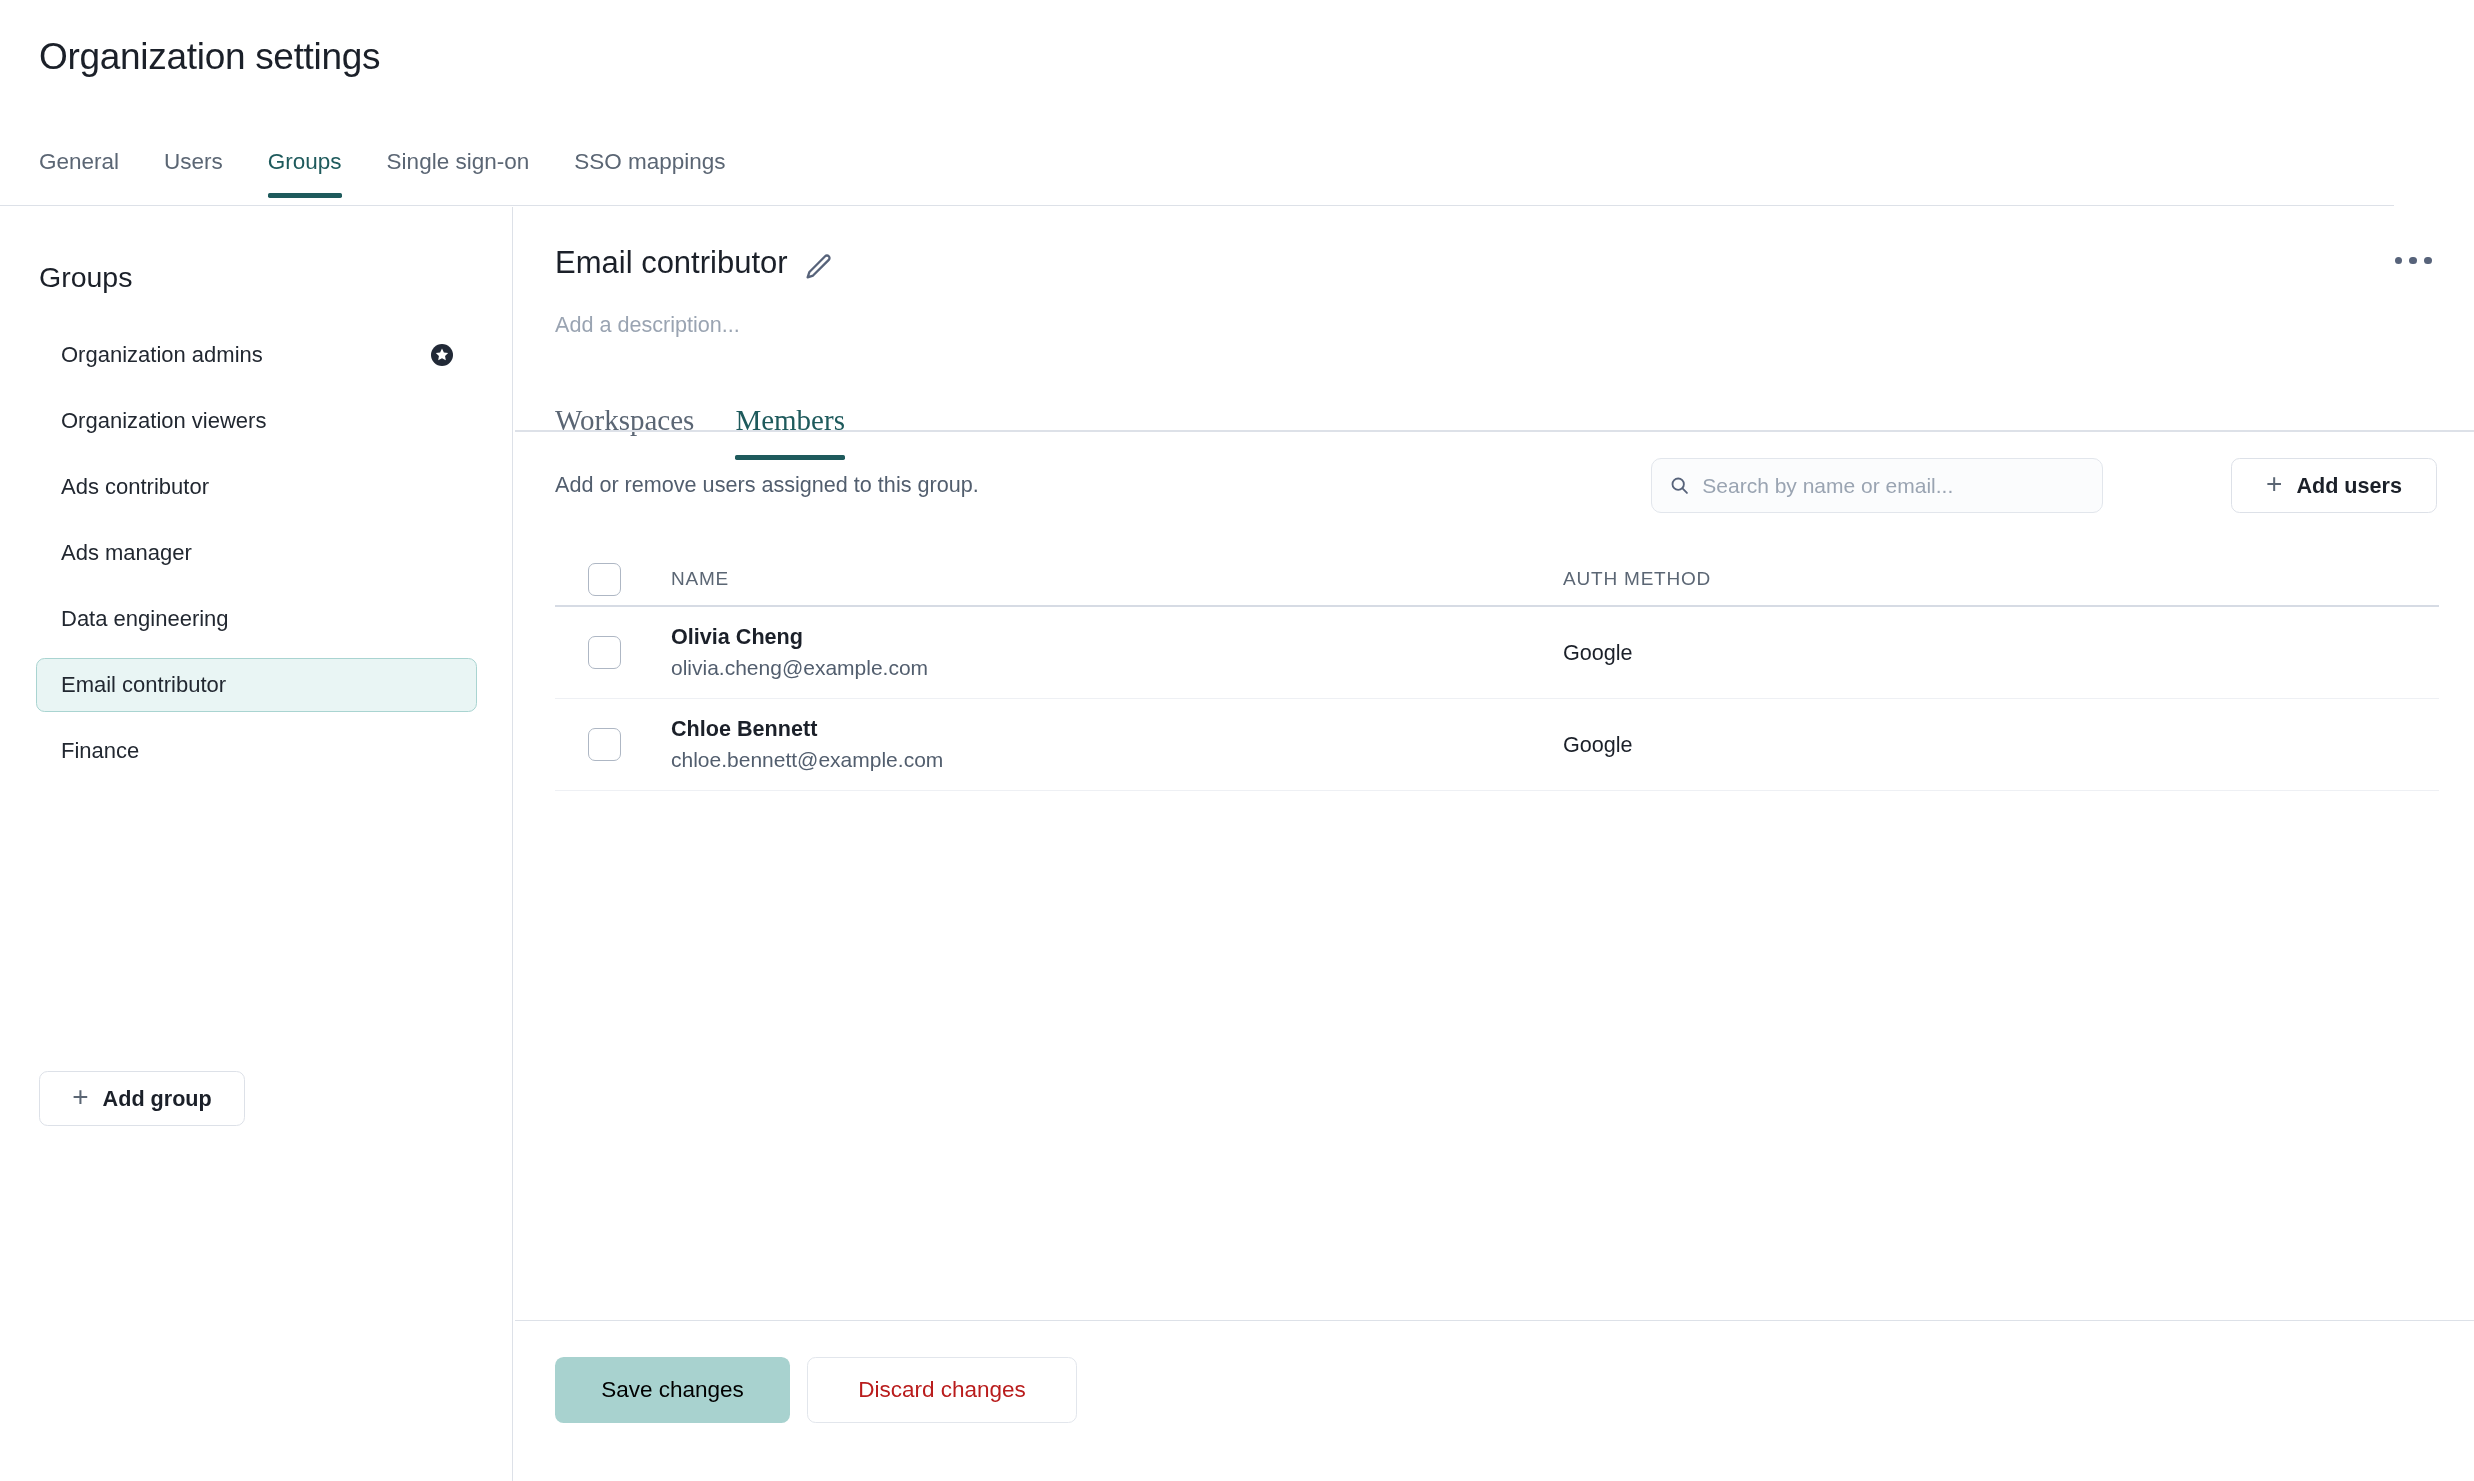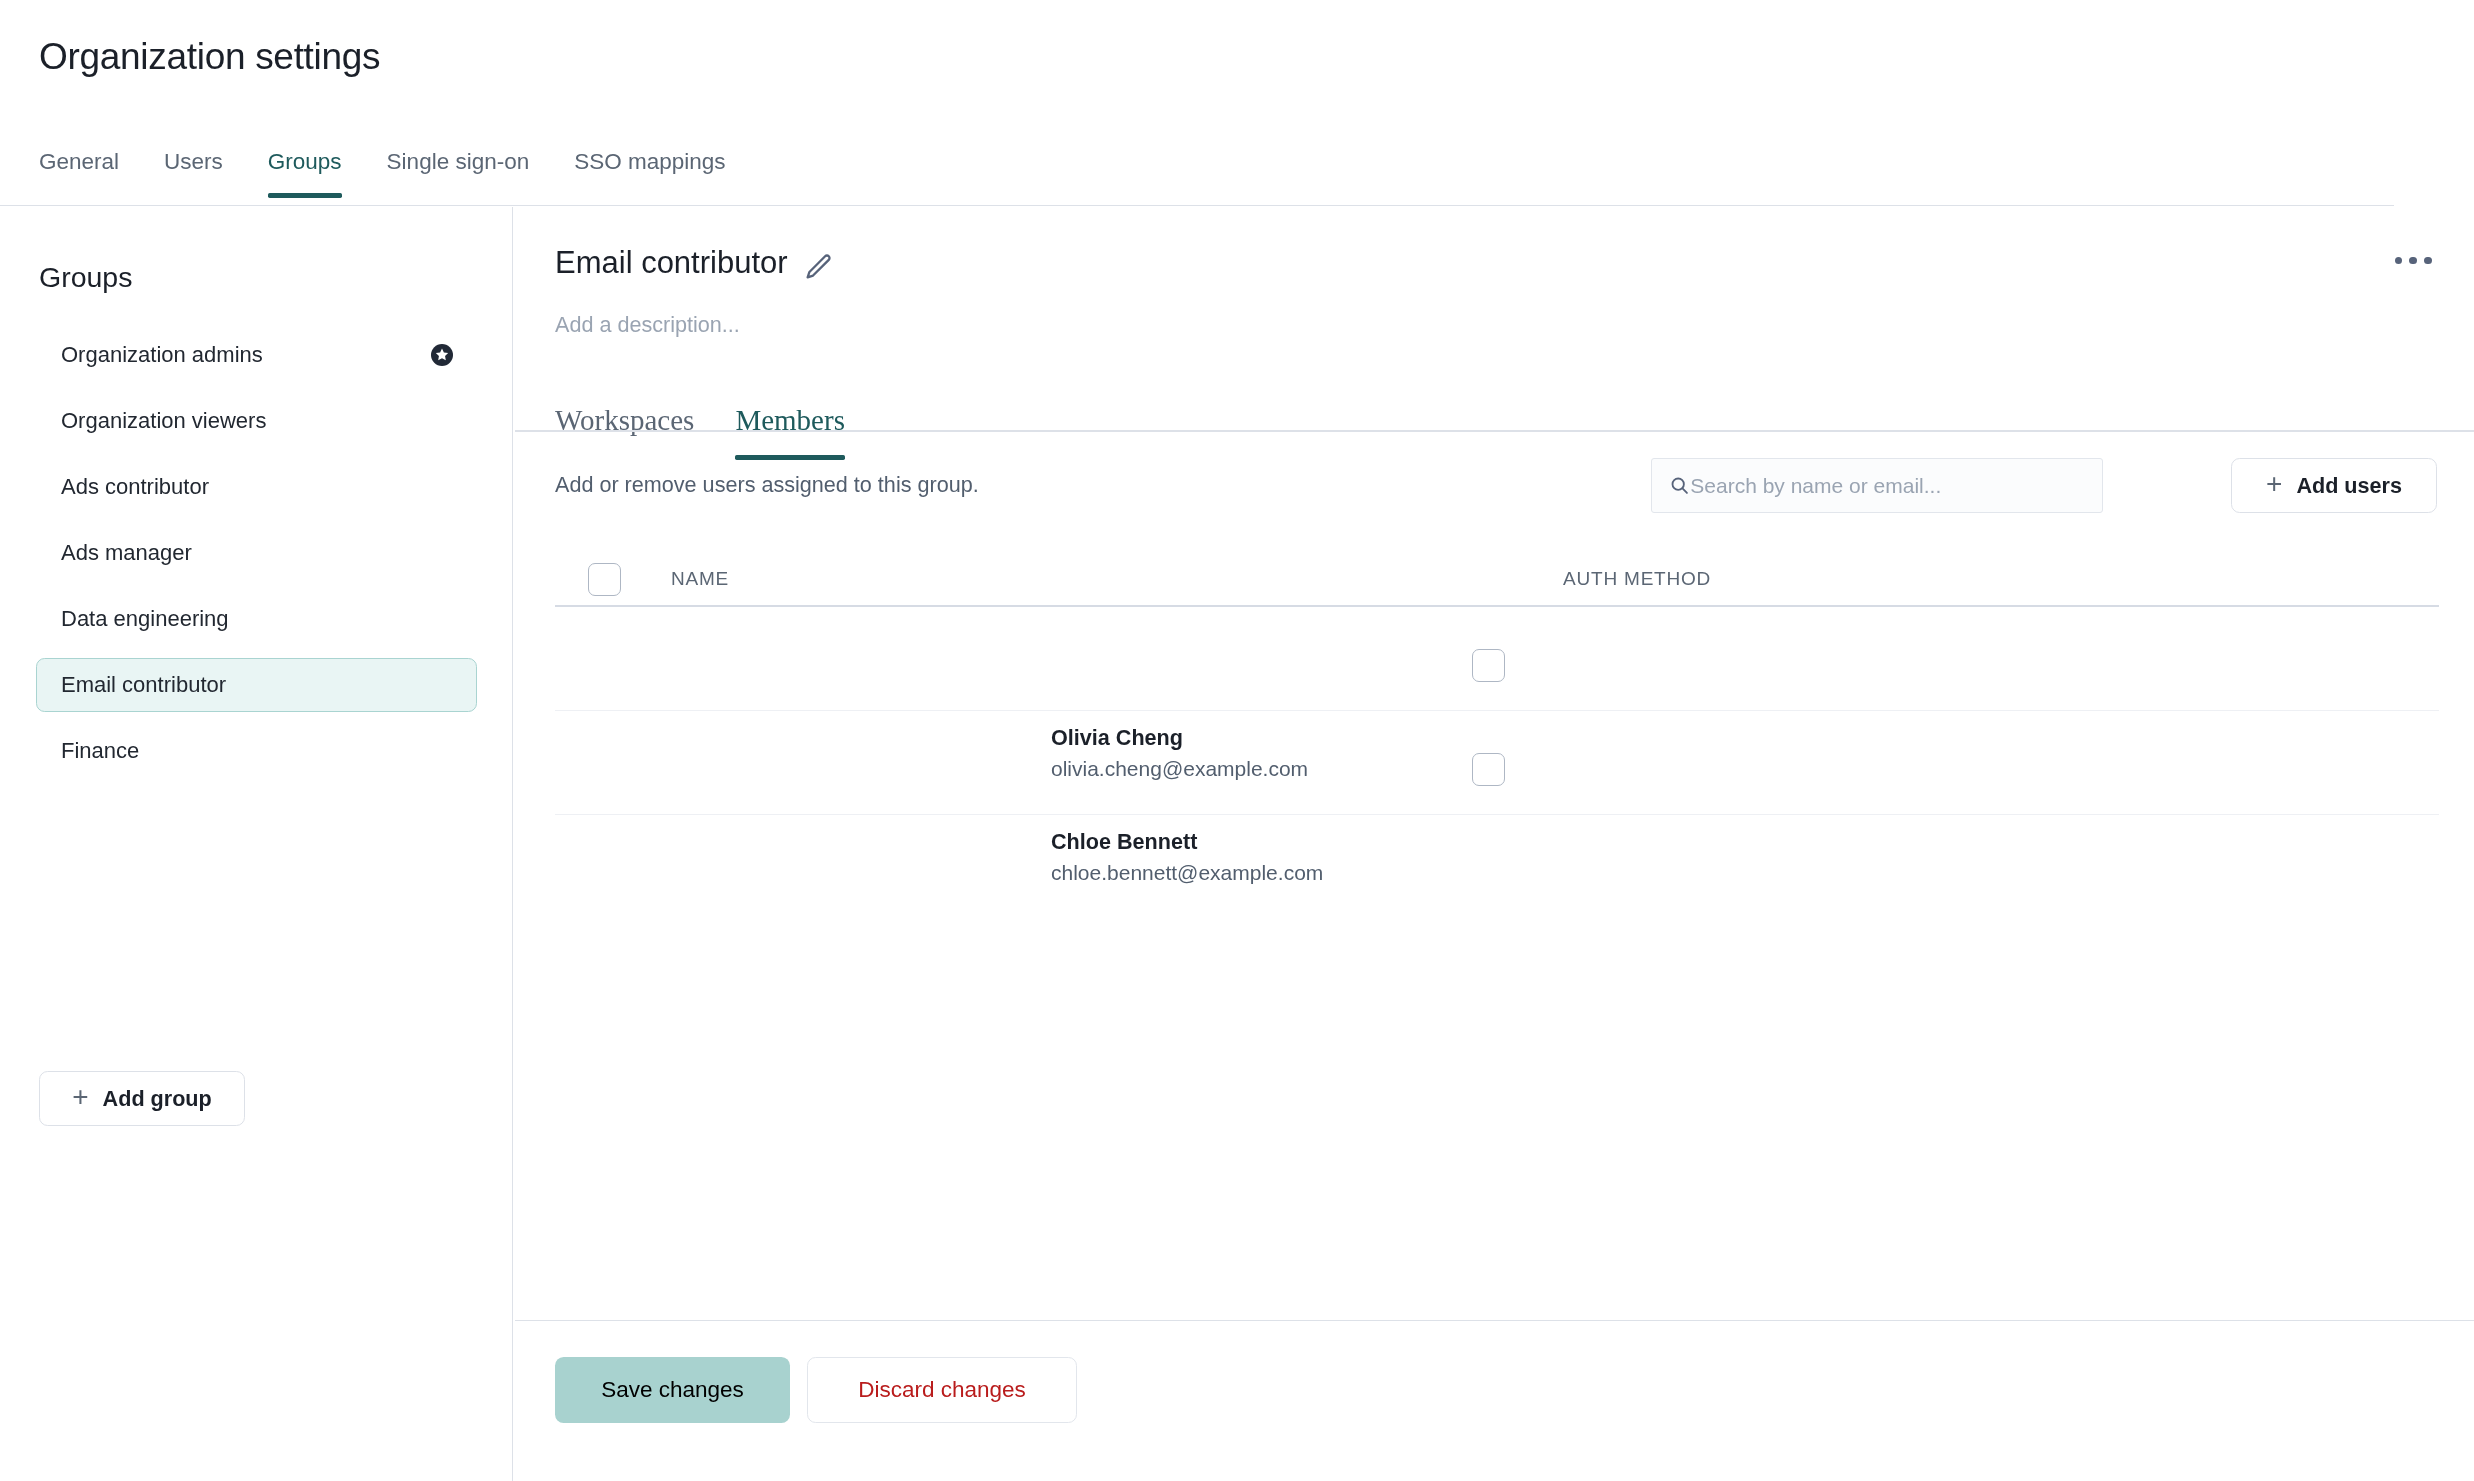--- a/index.html
+++ b/index.html
@@ -279,25 +279,26 @@
     color: #525e6e;
   }
 
   .search-box {
     position: absolute;
     left: 1136px;
     top: 0px;
     width: 452px;
     height: 55px;
     border: 1.7px solid #e2e6ec;
-    border-radius: 3px;
+    border-radius: 10px;
     background: #fbfcfd;
     display: flex;
     align-items: center;
     padding: 0 17.3px;
+    gap: 12px;
     cursor: text;
   }
   .search-box svg { flex: 0 0 auto; }
   .search-input {
     flex: 1;
     border: none;
     outline: none;
     background: transparent;
     font-size: 21px;
     color: #1b2029;
@@ -345,23 +346,22 @@
   .tbl-head {
     display: flex;
     align-items: center;
     height: 54px;
     border-bottom: 2.6px solid #d6dbe4;
   }
 
   .tbl-row {
     display: flex;
     align-items: center;
-    height: 104px;
+    height: 92px;
     border-bottom: 1.7px solid #eef0f4;
-    flex-direction: column;
   }
 
   .col-check {
     width: 116px;
     flex: 0 0 116px;
     display: flex;
     align-items: center;
     padding-left: 33px;
   }
   .col-name {

